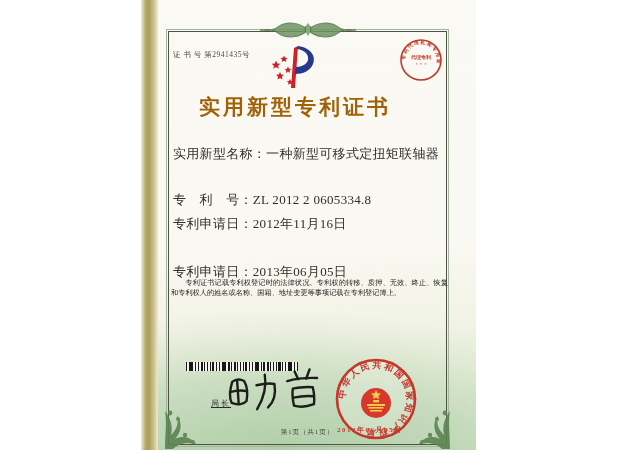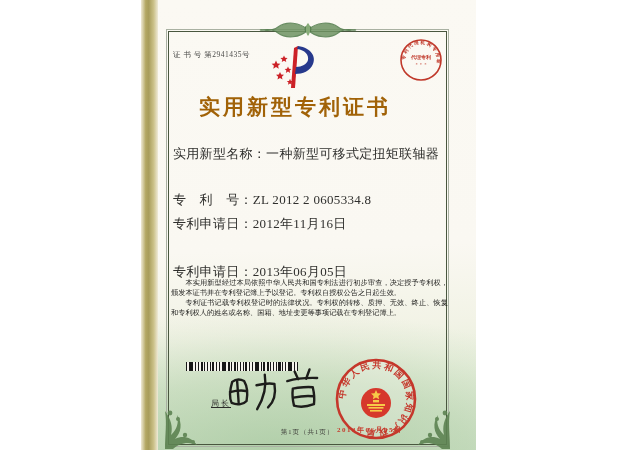--- a/index.html
+++ b/index.html
@@ -125,21 +125,20 @@
     </svg>
 
     <div class="title">实用新型专利证书</div>
 
     <div class="field f1"><span>实用新型名称：</span><span>一种新型可移式定扭矩联轴器</span></div>
     <div class="field f3"><span>专　利　号：</span><span>ZL 2012 2 0605334.8</span></div>
     <div class="field f4"><span>专利申请日：</span><span>2012年11月16日</span></div>
     <div class="field f6"><span>专利申请日：</span><span>2013年06月05日</span></div>
 
     <div class="body-text">
-      <p>本实用新型经过本局依照中华人民共和国专利法进行初步审查，决定授予专利权，颁发本证书并在专利登记簿上予以登记。专利权自授权公告之日起生效。</p>
       <p>专利证书记载专利权登记时的法律状况。专利权的转移、质押、无效、终止、恢复和专利权人的姓名或名称、国籍、地址变更等事项记载在专利登记簿上。</p>
     </div>
 
     <div class="barcode"></div>
 
     <div class="director">局长</div>
 
     <svg class="signature" width="98" height="46" viewBox="0 0 98 46">
       <g fill="none" stroke="#1d1d1b" stroke-width="2.4" stroke-linecap="round" stroke-linejoin="round">
         <path d="M8 10 C5 18 4 26 6 31 C12 34 18 33 21 30 C23 22 22 14 20 10 C15 7 11 8 8 10 Z"></path>

